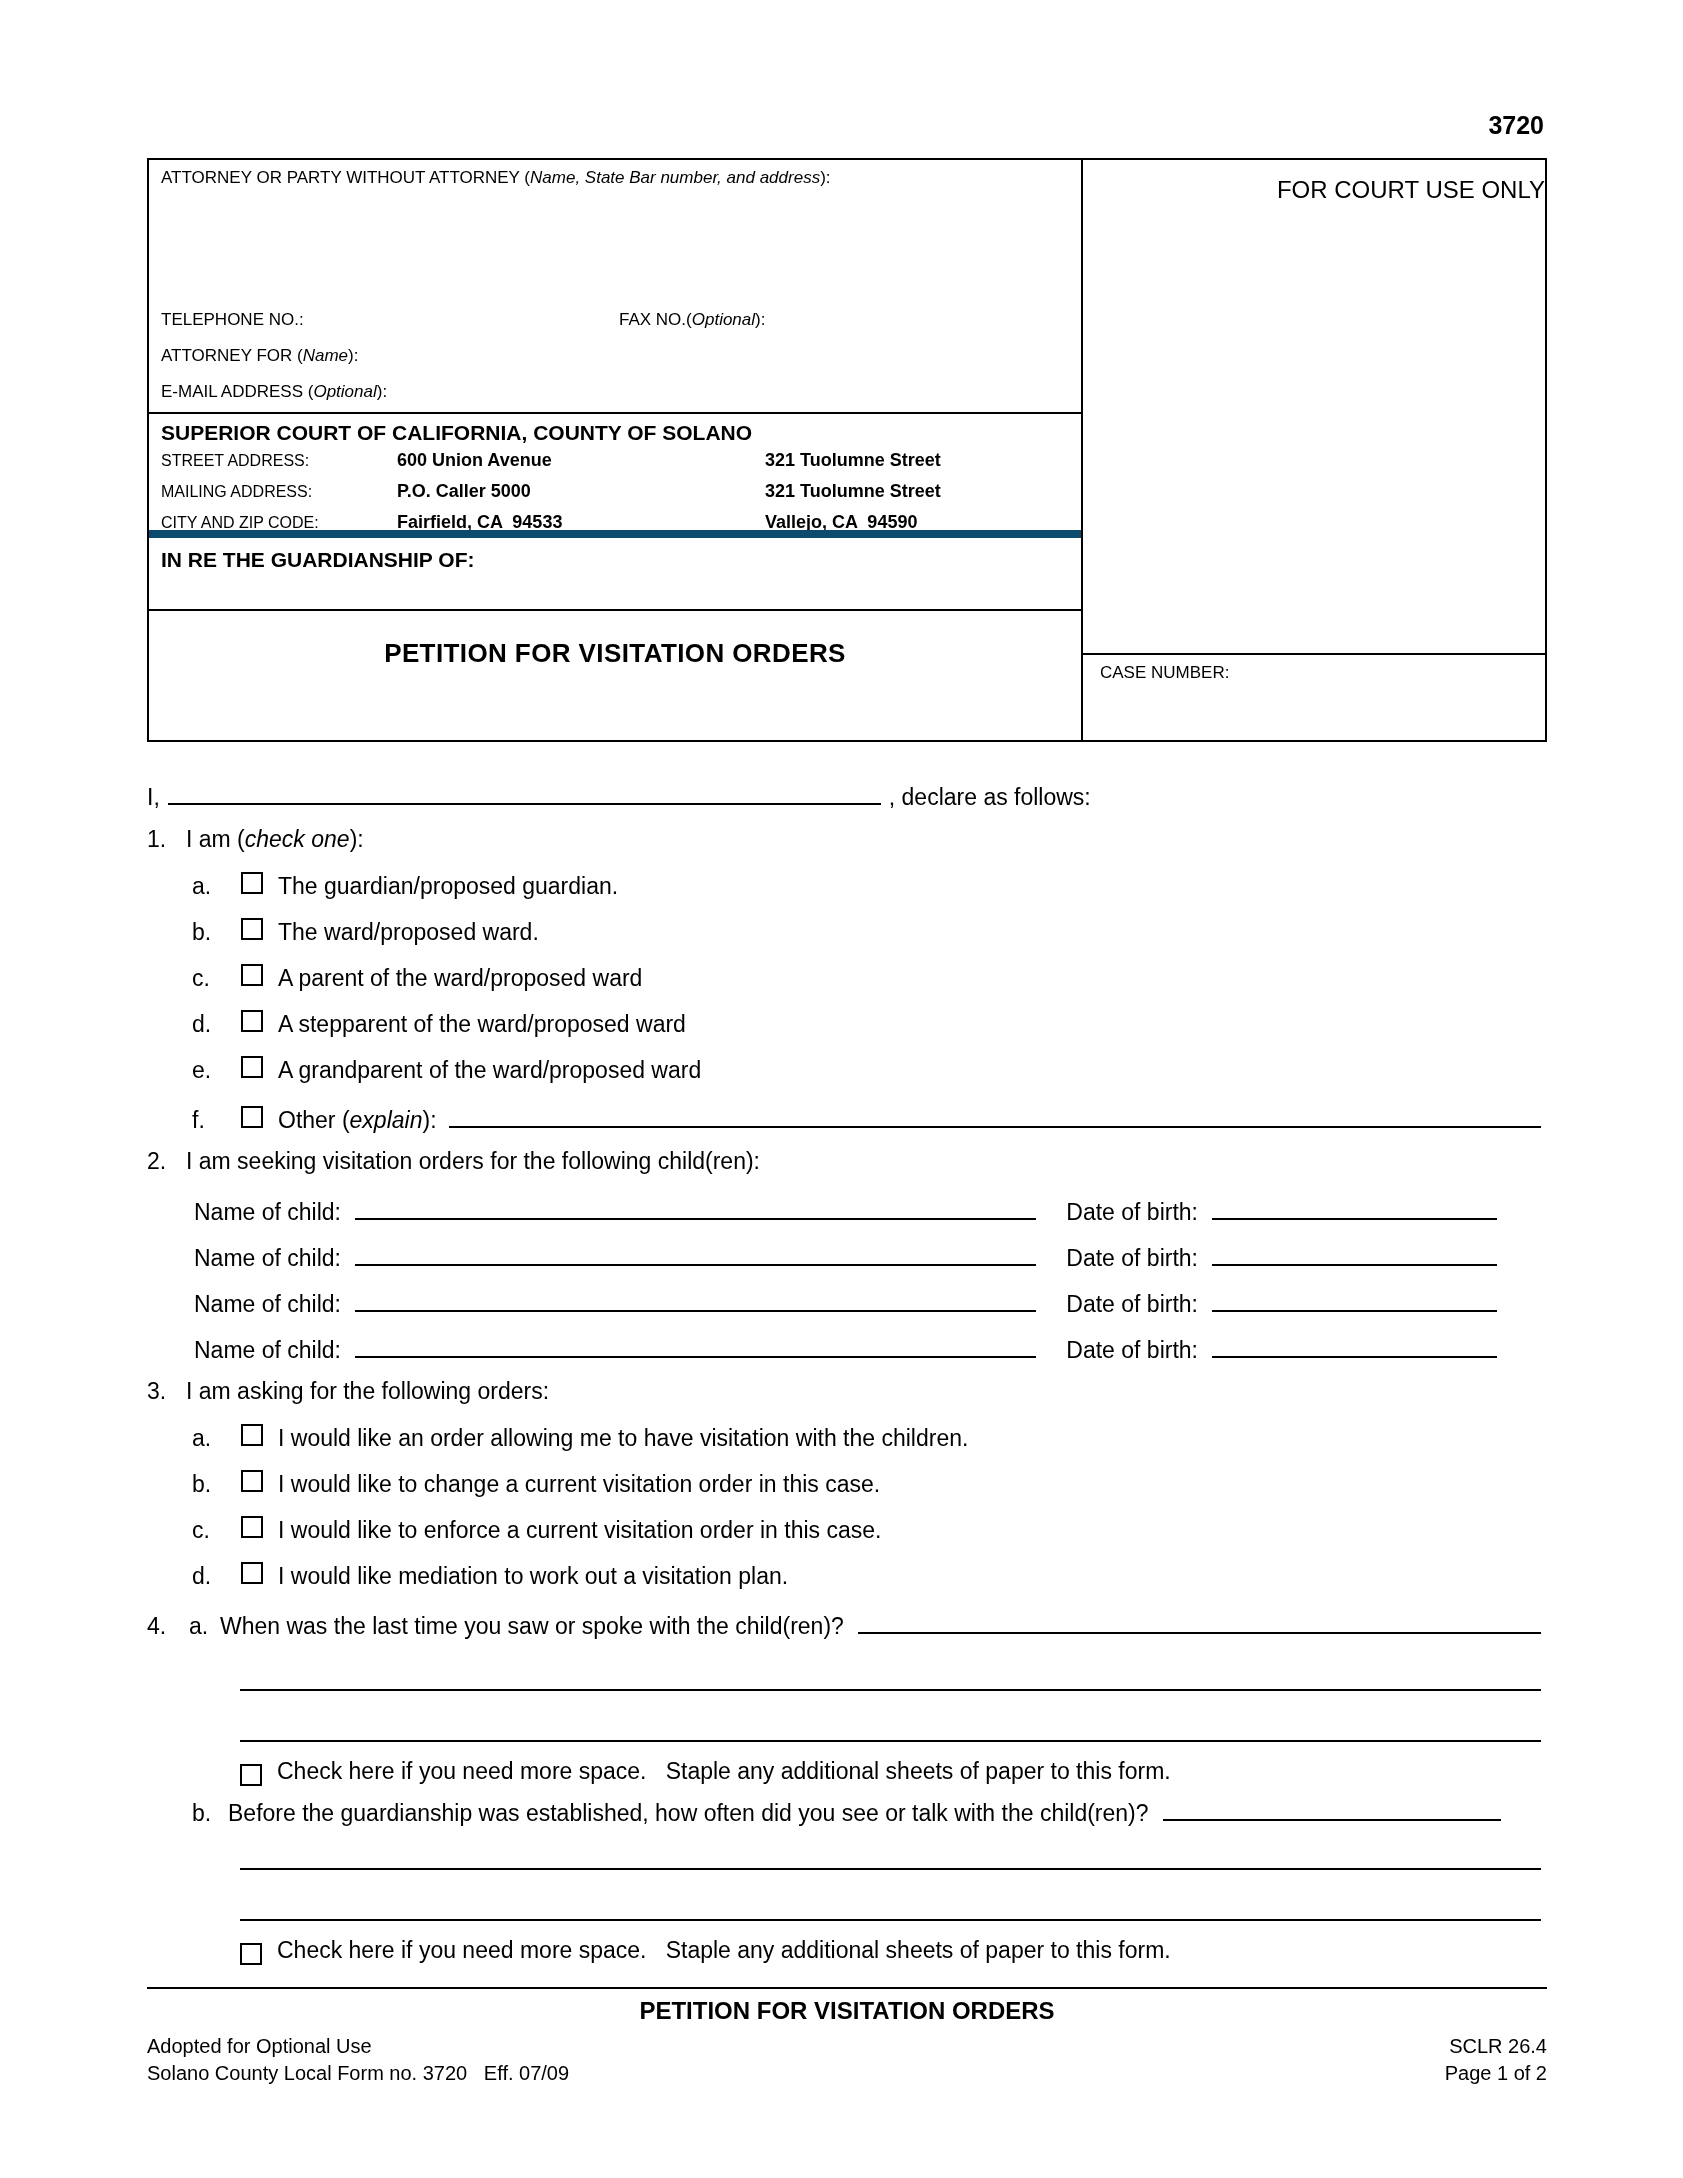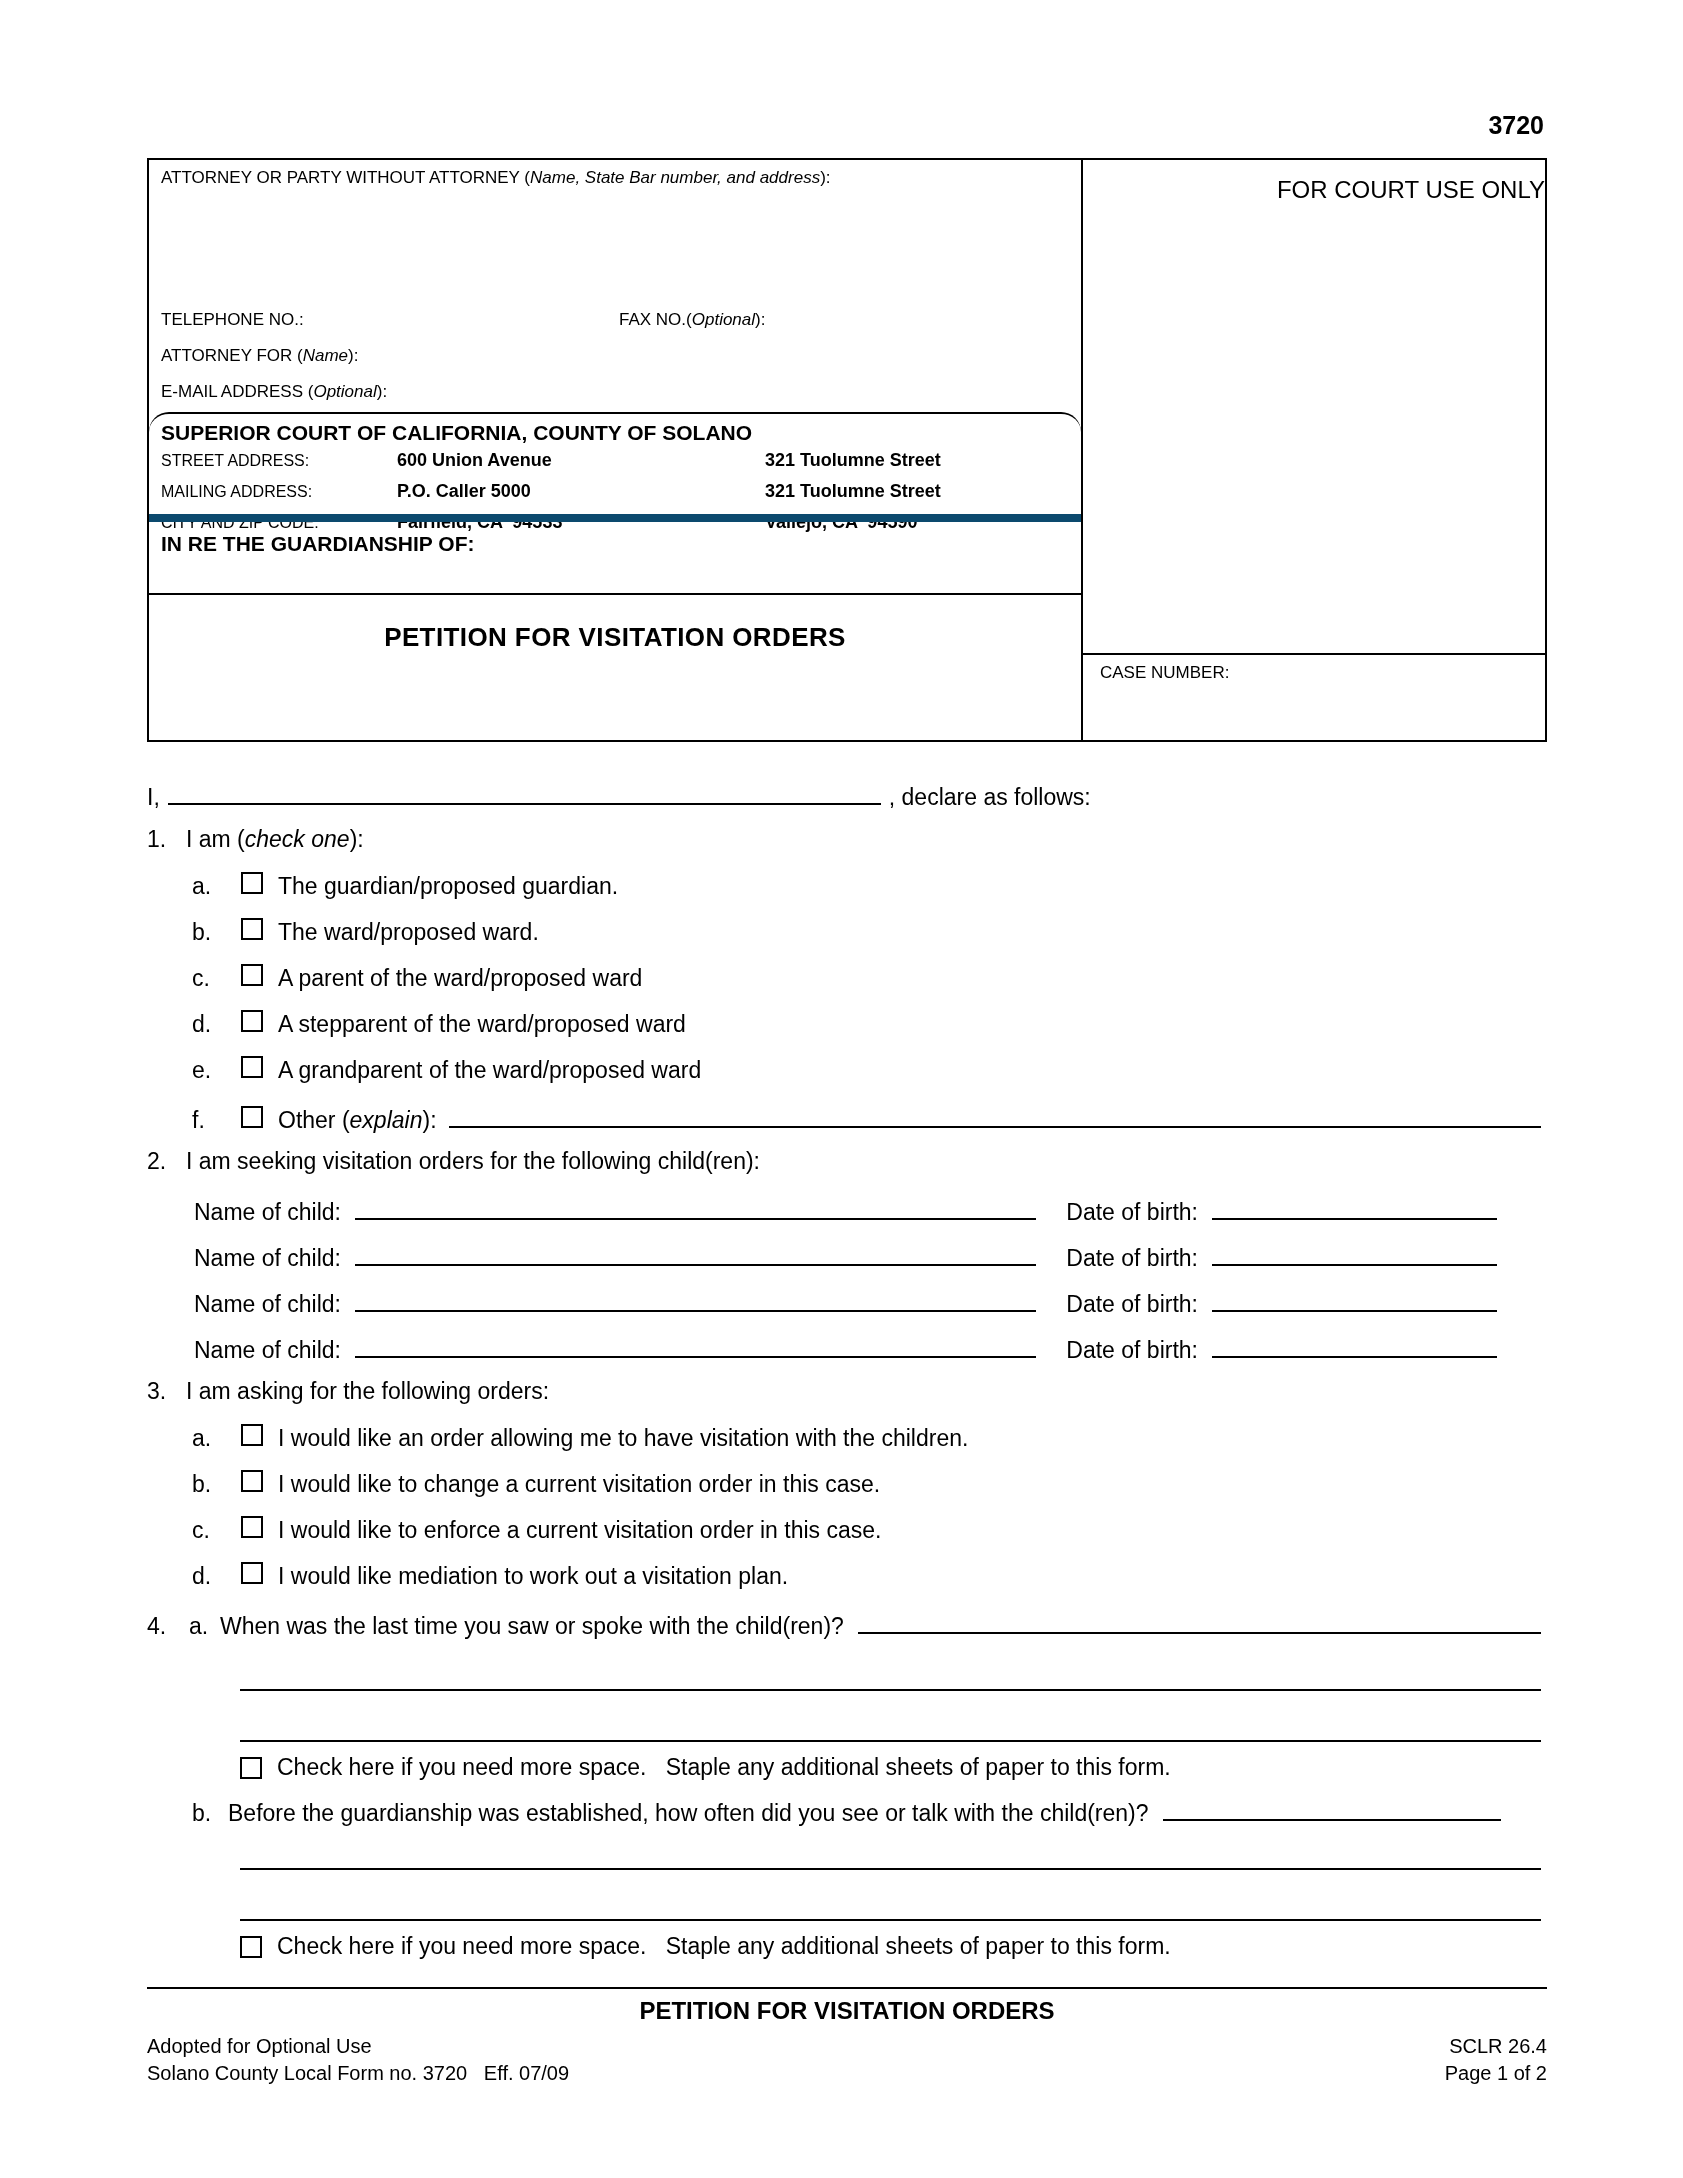--- a/index.html
+++ b/index.html
@@ -14,21 +14,21 @@
                 border:2px solid #000; display:flex; box-sizing:border-box; }
   .hb-left  { flex:0 0 932px; width:932px; border-right:2px solid #000; display:flex; flex-direction:column; }
   .hb-right { flex:1; display:flex; flex-direction:column; }
 
   .sec-attorney { height:252px; box-sizing:border-box; display:flex; flex-direction:column; padding:8px 12px 2px; }
   .attorney-fill { flex:1; }
   .a-row { height:36px; display:flex; align-items:center; }
   .lab { font-size:17px; }
   .phone-lab { display:inline-block; width:458px; }
 
-  .sec-court { height:102px; box-sizing:border-box; border-top:2px solid #000; padding:4px 12px 0;border-radius:20px; }
+  .sec-court { height:118px; box-sizing:border-box; border-top:2px solid #000; padding:4px 12px 0; }
   .court-name { font-weight:bold; font-size:21px; margin:3px 0 5px; }
   .addr-row { display:flex; align-items:baseline; height:31px; }
   .addr-label { font-size:16px; flex:0 0 236px; width:236px; }
   .addr-v1 { font-weight:bold; font-size:18px; flex:0 0 368px; width:368px; white-space:pre; }
   .addr-v2 { font-weight:bold; font-size:18px; white-space:pre; }
 
   .sec-inre { height:79px; box-sizing:border-box; border-top:8px solid #0c4a6e; padding:10px 12px; }
   .inre-label { font-weight:bold; font-size:21px; }
   .inre-fill { height:59px; }
 
@@ -69,21 +69,21 @@
   .q-fill { flex:1; margin-left:14px; margin-right:6px; min-width:149px; }
   .q-letter-b { flex:0 0 36px; width:36px; margin-left:45px; }
   .qb-fill { flex:1; margin-left:14px; margin-right:46px; min-width:149px; }
 
   .blank-line { border-bottom:2px solid #000; margin-left:93px; margin-right:6px; box-sizing:border-box; }
   .bl-a1 { height:46px; }
   .bl-a2 { height:51px; }
   .bl-b1 { height:38px; }
   .bl-b2 { height:51px; }
 
-  .cb-row { height:44px; box-sizing:border-box; padding-top:8px; margin-left:93px; display:flex; align-items:center; }
+  .cb-row { height:44px; box-sizing:border-box; padding-top:8px; margin-left:93px; display:flex; align-items:flex-end; }
 
   
   .footer { position:absolute; left:147px; top:1987px; width:1400px; border-top:2px solid #000; }
   .footer-title { text-align:center; font-weight:bold; font-size:24px; padding-top:8px; }
   .footer-meta { display:flex; justify-content:space-between; font-size:20px; margin-top:8px; line-height:27px; }
   .fm-right { text-align:right; }
   .fm-left div, .fm-right div { white-space:pre; }
 </style>
 </head>
 <body>

